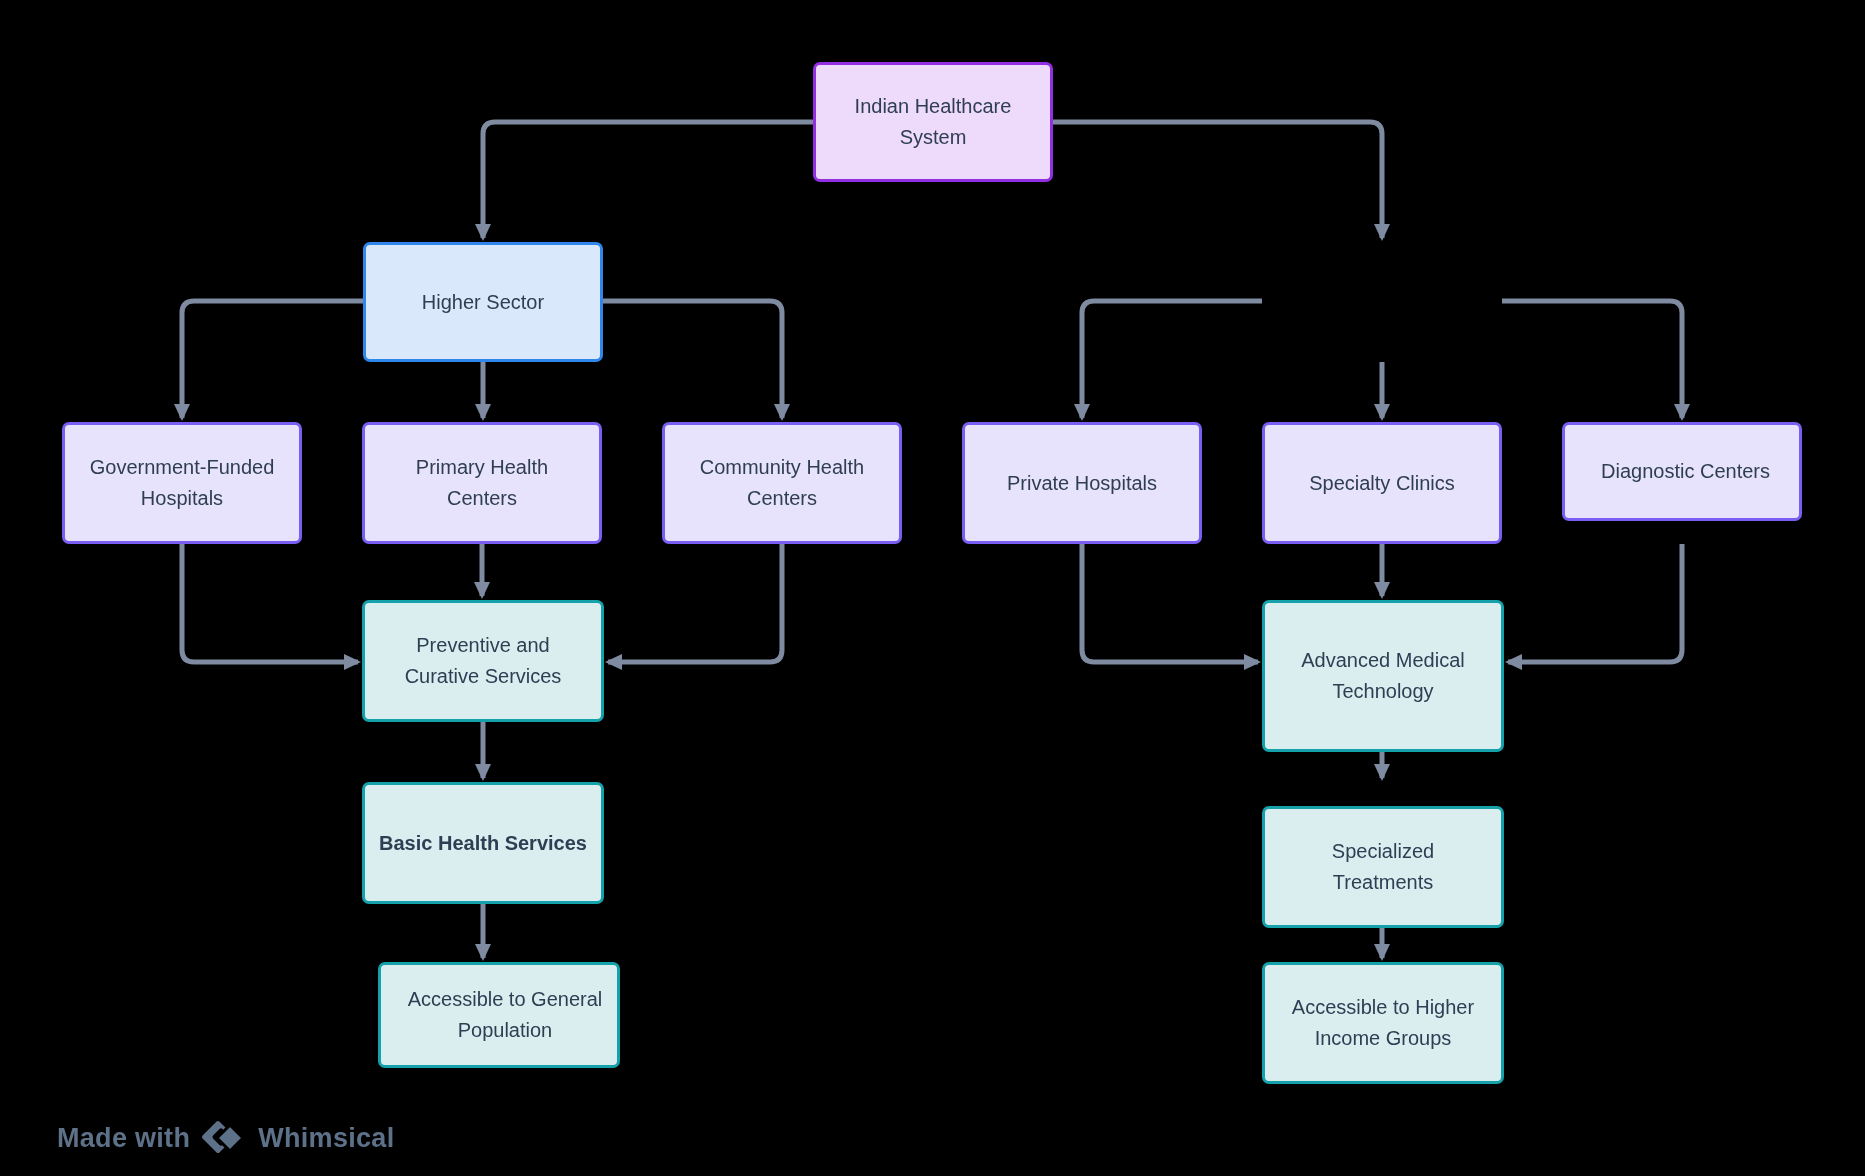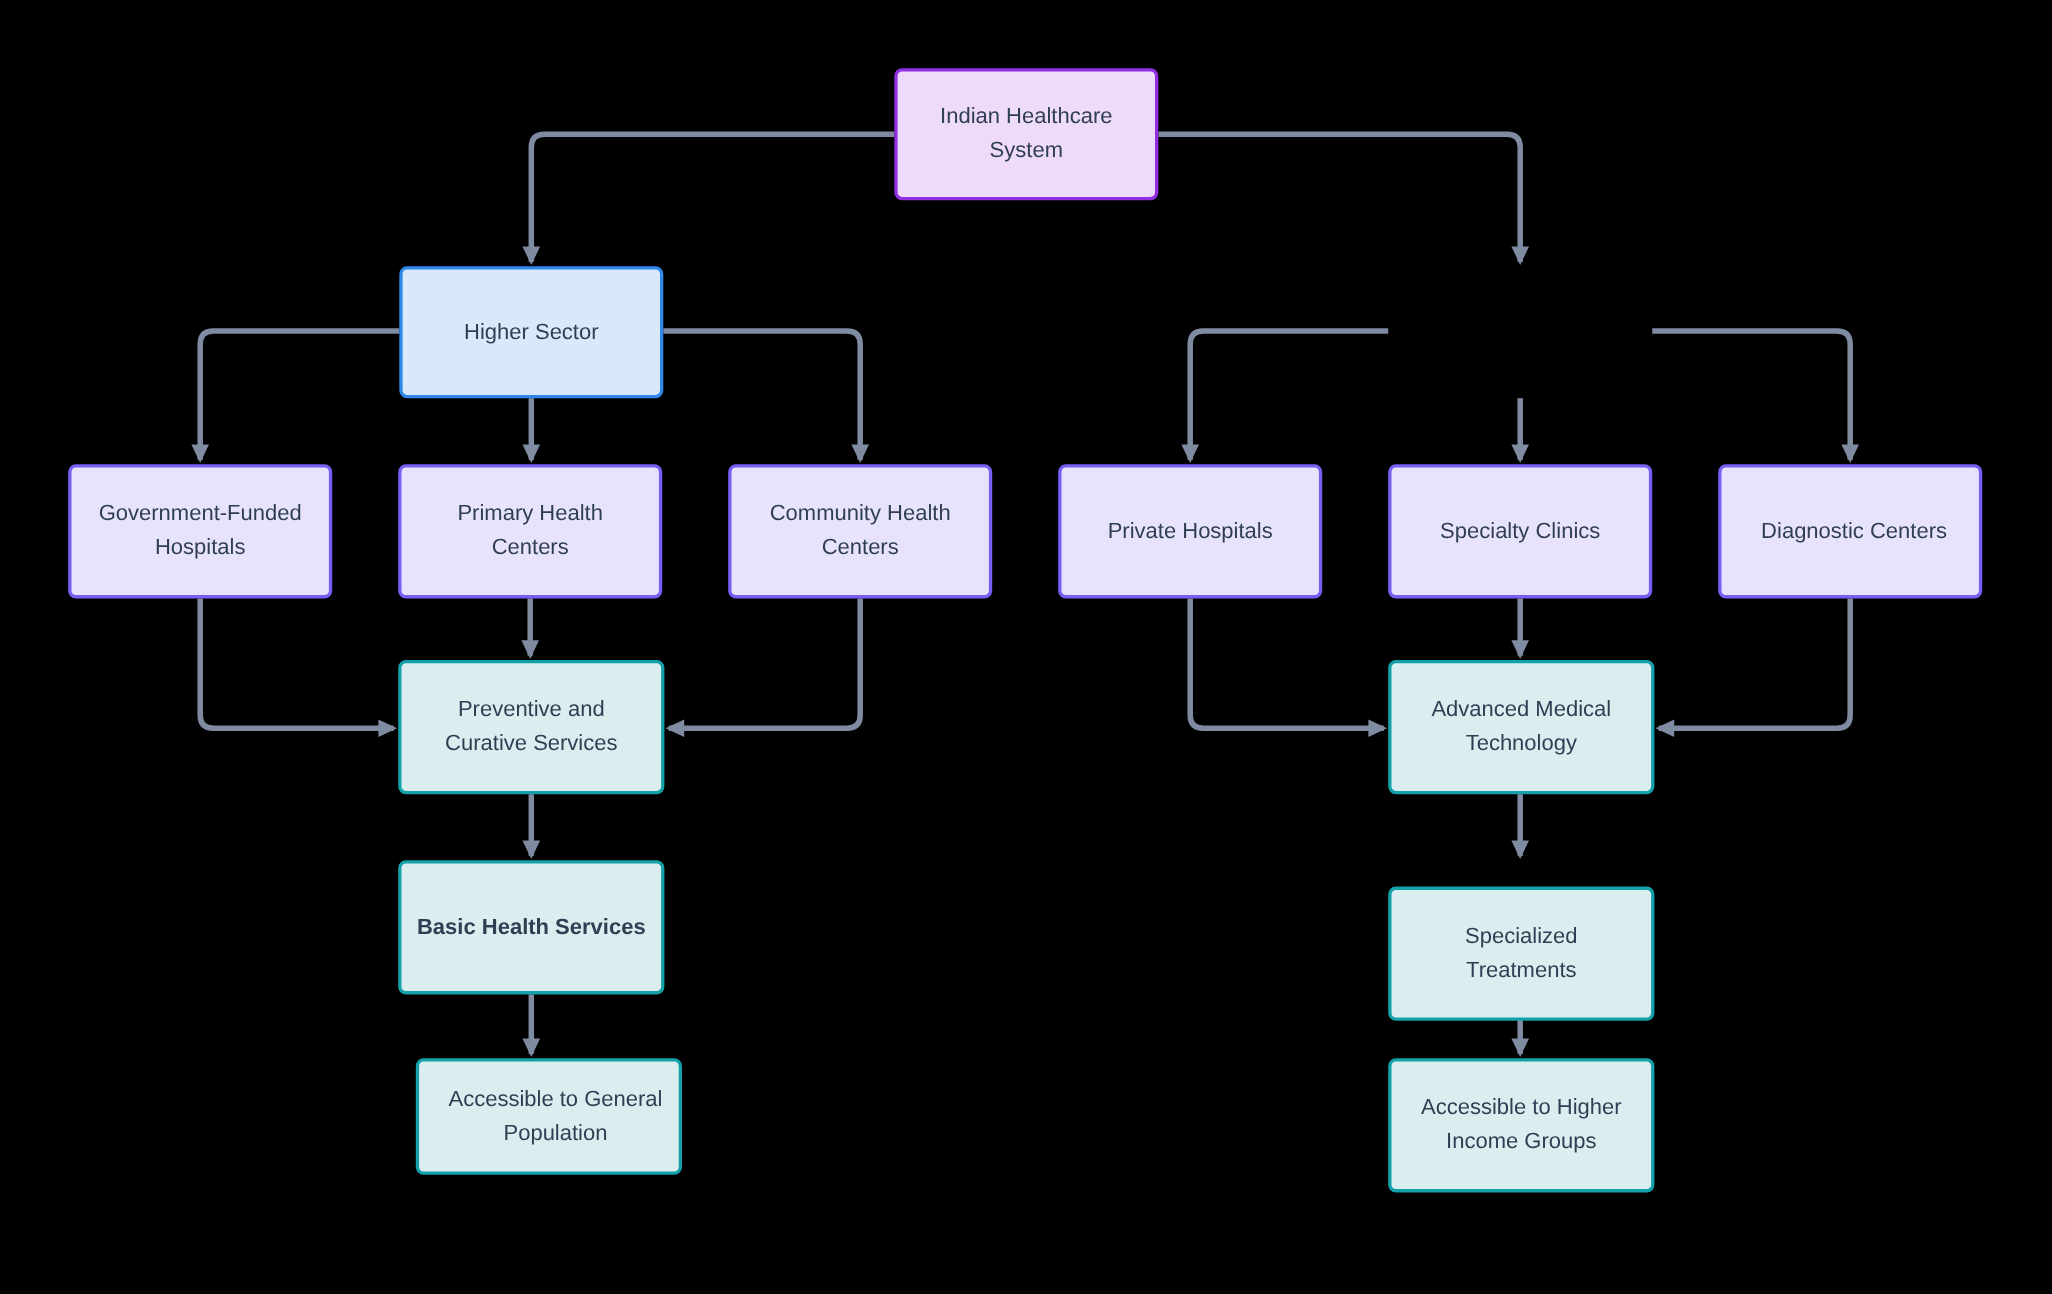--- a/index.html
+++ b/index.html
@@ -66,27 +66,38 @@
 System</div>
   <div class="node blue" style="left:363px; top:242px; width:240px; height:120px;">Higher Sector</div>
   <div class="node violet" style="left:62px;  top:422px; width:240px; height:122px;">Government-Funded
 Hospitals</div>
   <div class="node violet" style="left:362px; top:422px; width:240px; height:122px;">Primary Health
 Centers</div>
   <div class="node violet" style="left:662px; top:422px; width:240px; height:122px;">Community Health
 Centers</div>
   <div class="node violet" style="left:962px; top:422px; width:240px; height:122px;">Private Hospitals</div>
   <div class="node violet" style="left:1262px;top:422px; width:240px; height:122px;">Specialty Clinics</div>
-  <div class="node violet" style="left:1562px;top:422px; width:240px; height:122px;padding-left:15px;">Diagnostic Centers</div>
+  <div class="node violet" style="left:1562px;top:422px; width:240px; height:99px;padding-left:15px;">Diagnostic Centers</div>
   <div class="node teal" style="left:362px; top:600px; width:242px; height:122px;">Preventive and
 Curative Services</div>
-  <div class="node teal" style="left:1262px;top:600px; width:242px; height:122px;">Advanced Medical
+  <div class="node teal" style="left:1262px;top:600px; width:242px; height:152px;">Advanced Medical
 Technology</div>
   <div class="node teal" style="left:362px; top:782px; width:242px; height:122px;font-weight:bold;">Basic Health Services</div>
   <div class="node teal" style="left:1262px;top:782px; width:242px; height:122px;margin-top:24px;">Specialized
 Treatments</div>
   <div class="node teal" style="left:378px; top:962px; width:242px; height:106px;padding-left:20px;">Accessible to General
 Population</div>
   <div class="node teal" style="left:1262px;top:962px; width:242px; height:122px;">Accessible to Higher
 Income Groups</div>
 
+  <div class="watermark">
+    <span class="prefix">Made with</span>
+    <svg width="46" height="40" viewBox="0 0 46 40">
+      <g stroke-linejoin="round">
+        <path d="M17 5 L31 19 L17 33 L3 19 Z" fill="#5D7189" stroke="#5D7189" stroke-width="4"></path>
+        <path d="M20 13 L14 19 L20 25" fill="none" stroke="#000000" stroke-width="5" stroke-linecap="round"></path>
+        <path d="M29 7 L42 20 L29 33 L16 20 Z" fill="#5D7189" stroke="#000000" stroke-width="3"></path>
+      </g>
+    </svg>
+    <span class="brand">Whimsical</span>
+  </div>
 
 </div>
 
 </body></html>

